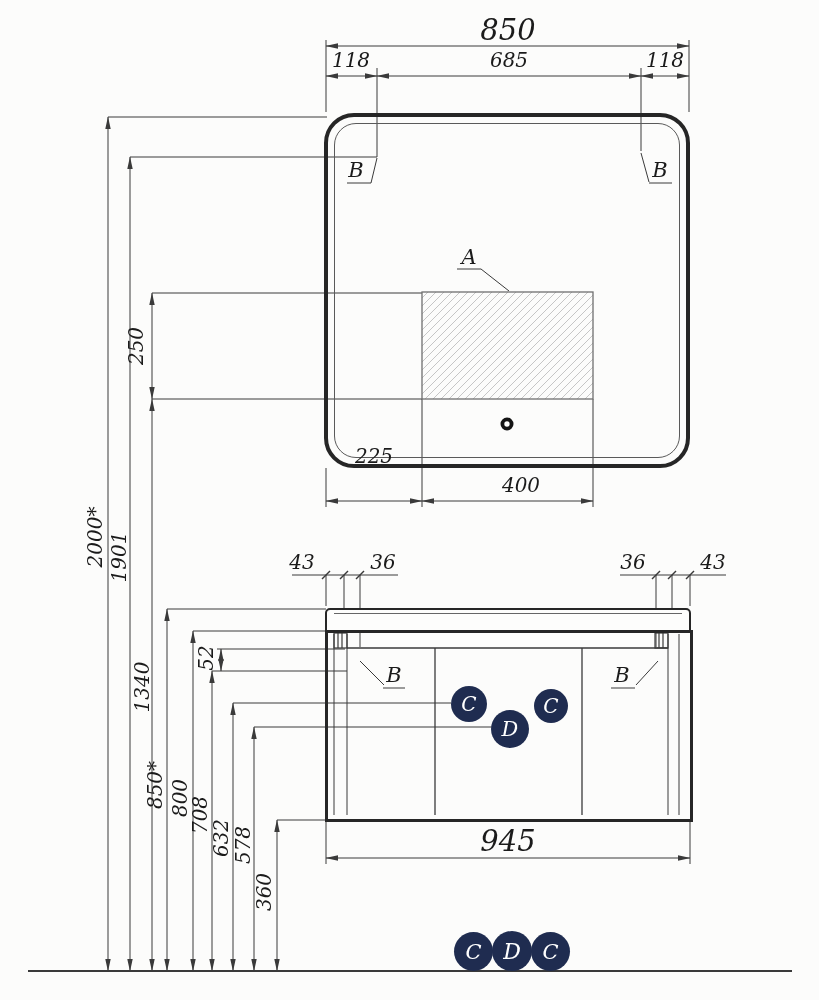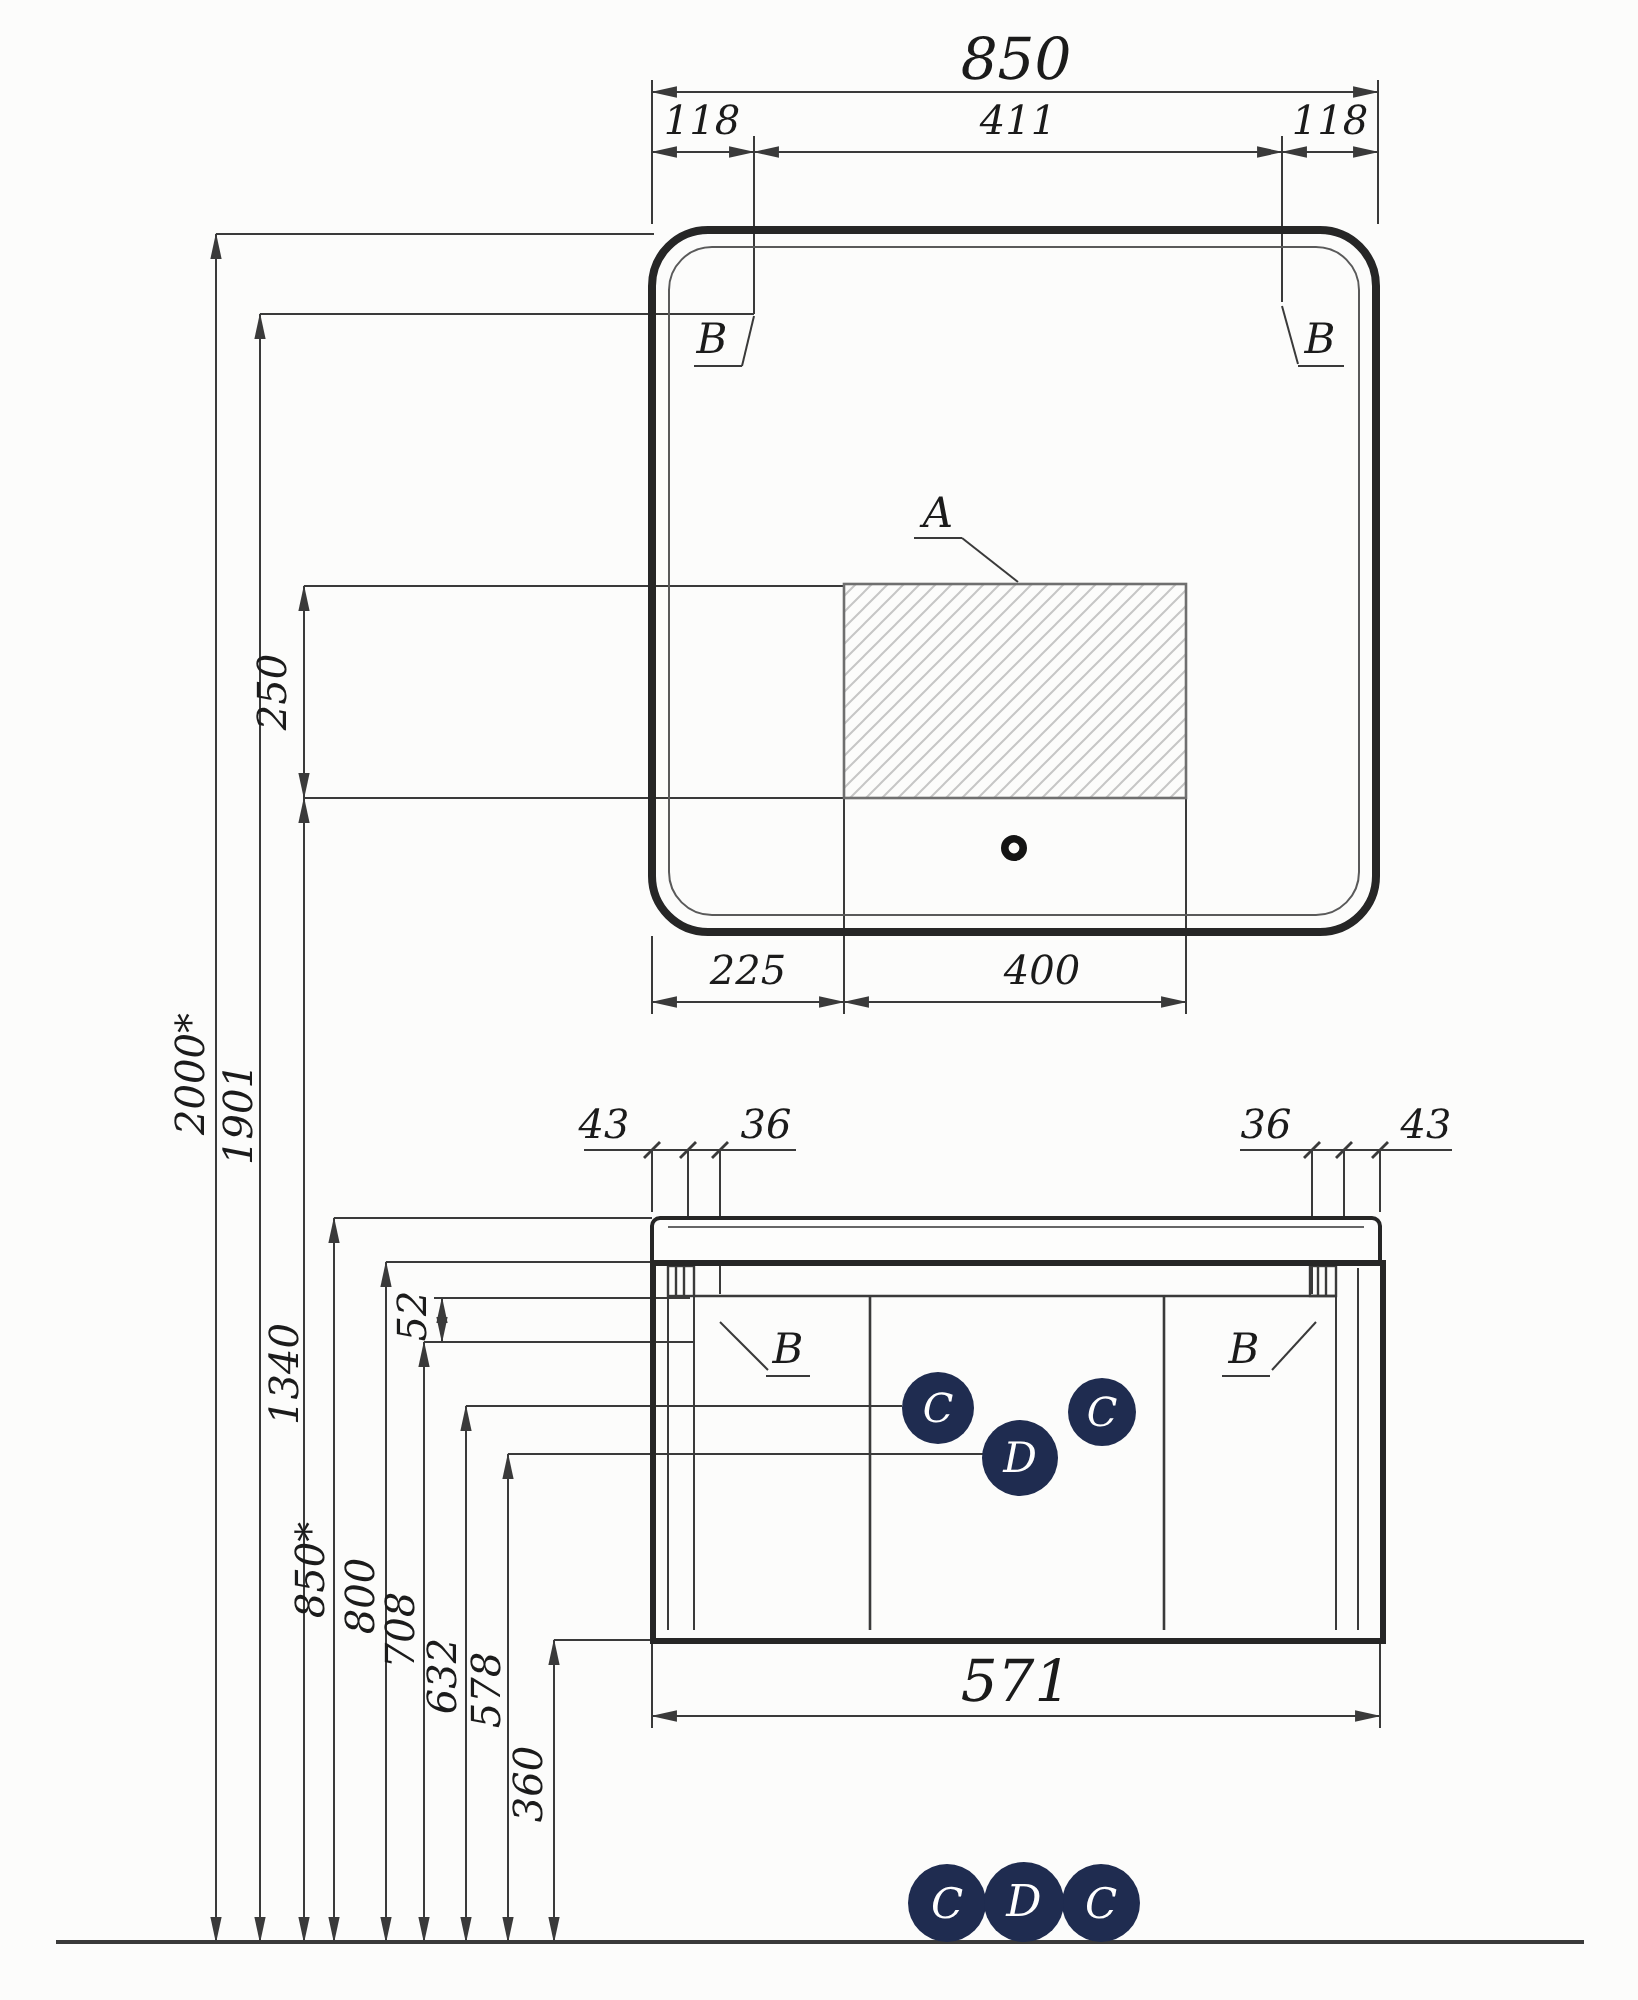--- a/index.html
+++ b/index.html
@@ -185,29 +185,29 @@
     </div>
   <div class="knob" style="left:531px;top:932px;width:39px;height:39px;background:#1f2c50;font-size:21px;z-index:2">
       <span>C</span>
     </div>
   <div class="knob" style="left:492px;top:931px;width:40px;height:40px;background:#1f2c50;font-size:22px;z-index:3">
       <span>D</span>
     </div>
 
   <span class="lbl big" style="left:508px;top:30px">850</span>
   <span class="lbl" style="left:351px;top:60px">118</span>
-  <span class="lbl" style="left:509px;top:60px">411</span>
+  <span class="lbl" style="left:509px;top:60px">685</span>
   <span class="lbl" style="left:665px;top:60px">118</span>
 
   <span class="lbl letter" style="left:356px;top:170px">B</span>
   <span class="lbl letter" style="left:660px;top:170px">B</span>
   <span class="lbl letter" style="left:469px;top:257px">A</span>
 
   <span class="lbl rot" style="left:136px;top:346px">250</span>
-  <span class="lbl" style="left:374px;top:485px">225</span>
+  <span class="lbl" style="left:374px;top:456px">225</span>
   <span class="lbl" style="left:521px;top:485px">400</span>
 
   <span class="lbl rot" style="left:95px;top:537px">2000*</span>
   <span class="lbl rot" style="left:119px;top:557px">1901</span>
   <span class="lbl rot" style="left:142px;top:687px">1340</span>
   <span class="lbl rot" style="left:155px;top:785px">850*</span>
   <span class="lbl rot" style="left:180px;top:798px">800</span>
   <span class="lbl rot" style="left:200px;top:815px">708</span>
   <span class="lbl rot" style="left:221px;top:838px">632</span>
   <span class="lbl rot" style="left:243px;top:845px">578</span>
@@ -215,14 +215,14 @@
   <span class="lbl rot" style="left:206px;top:658px">52</span>
 
   <span class="lbl" style="left:302px;top:562px">43</span>
   <span class="lbl" style="left:383px;top:562px">36</span>
   <span class="lbl" style="left:633px;top:562px">36</span>
   <span class="lbl" style="left:713px;top:562px">43</span>
 
   <span class="lbl letter" style="left:394px;top:675px">B</span>
   <span class="lbl letter" style="left:622px;top:675px">B</span>
 
-  <span class="lbl big" style="left:508px;top:841px">571</span>
+  <span class="lbl big" style="left:508px;top:841px">945</span>
 </div>
 
 </body></html>

